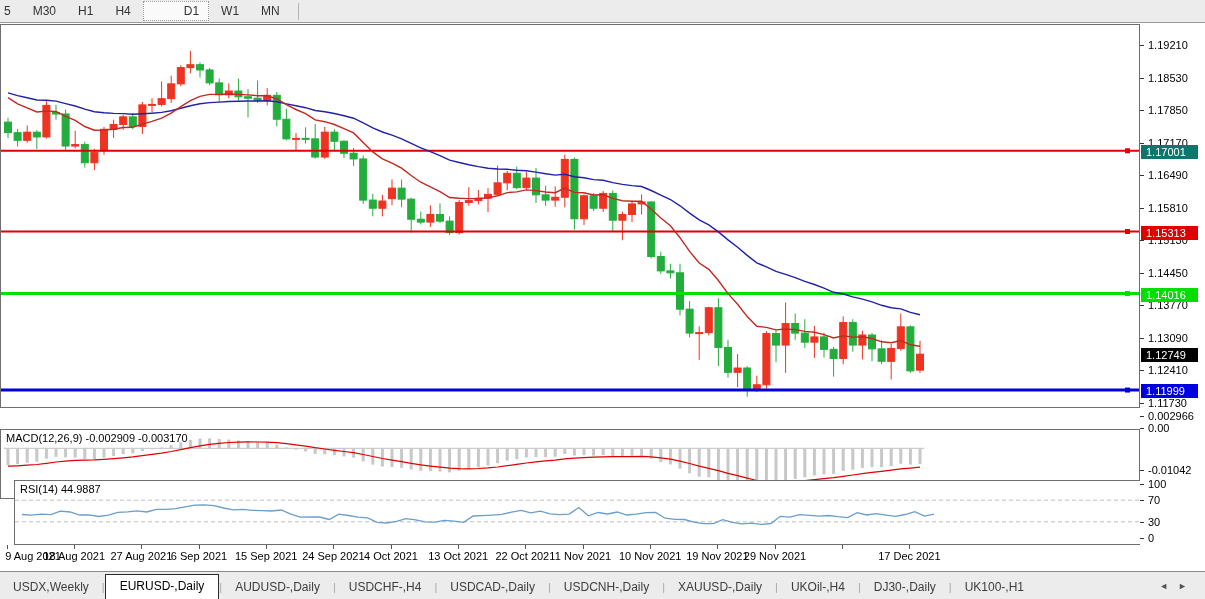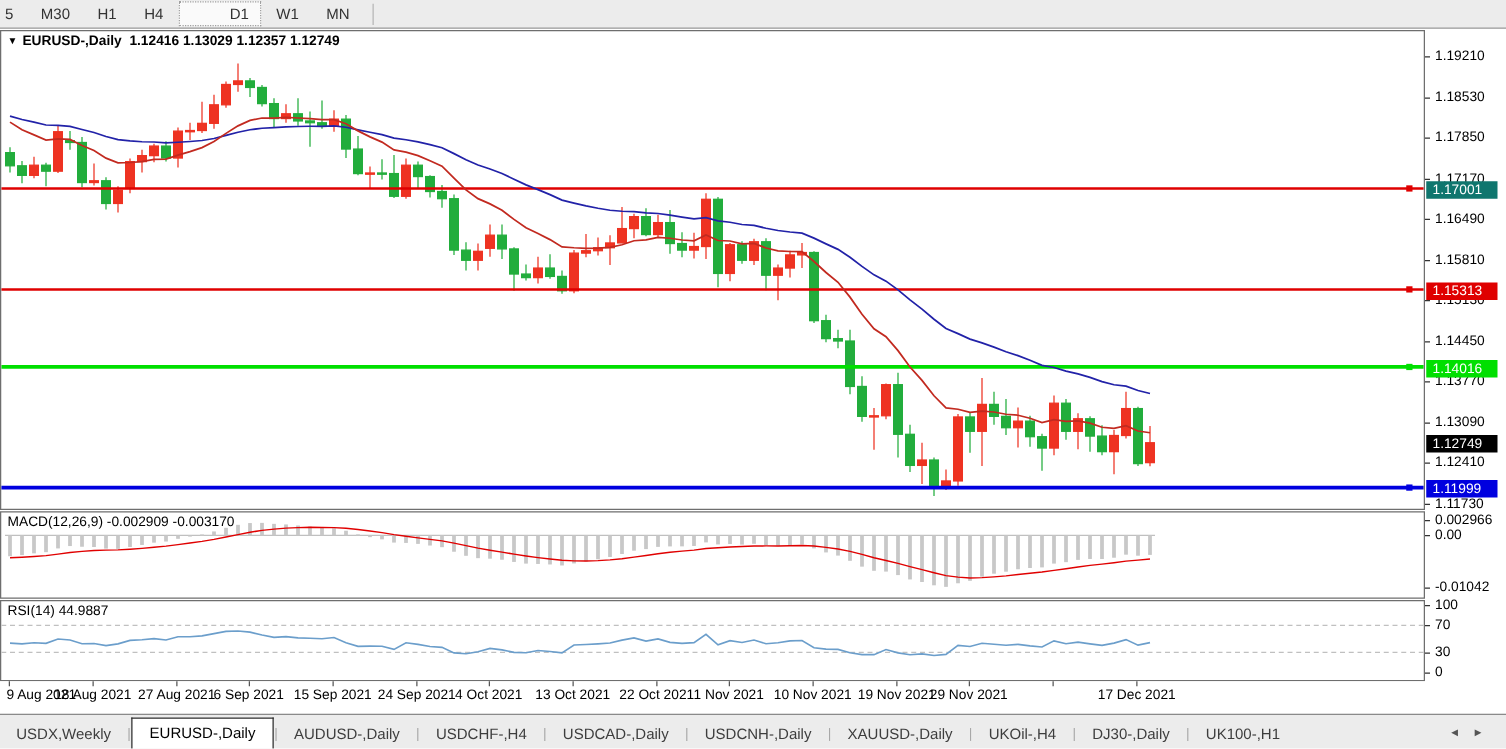--- a/index.html
+++ b/index.html
@@ -8,22 +8,22 @@
   
   #toolbar{position:absolute;left:0;top:0;width:1205px;height:23px;background:#ececec;
            border-bottom:1px solid #9a9a9a;display:flex;align-items:center;box-sizing:border-box;}
   .tf-btn{font-size:12px;color:#333;padding:2px 9px;margin:0 1px;border:1px solid transparent;cursor:default;}
   .tf-btn.first{padding-left:2px;}
   .tf-btn.active{background:#fafafa;border:1px dotted #a0a0a0;padding-left:40px;}
   .tb-sep{width:1px;height:17px;background:#b5b5b5;margin:0 7px;}
   
   .panel{position:absolute;left:0;background:#fff;border:1px solid #6e6e6e;box-sizing:border-box;}
   #price-panel{top:24px;width:1140px;height:384px;}
-  #macd-panel{top:409px;width:1140px;height:70px;}
-  #rsi-panel{top:480px;width:1140px;height:65px;}
+  #macd-panel{top:429px;width:1140px;height:70px;}
+  #rsi-panel{top:480px;width:1140px;height:65px;margin-left:14px;}
   .panel svg{position:absolute;left:0;top:0;}
   .panel-label{position:absolute;left:5px;top:2px;font-size:11px;color:#000;white-space:nowrap;z-index:3;}
   #chart-header{font-weight:bold;}
   #chart-header .tri{font-size:8px;vertical-align:1px;margin-right:4px;}
   
   #right-axis{position:absolute;left:1140px;top:24px;width:65px;height:547px;background:#fff;}
   .ax-label{position:absolute;left:8px;font-size:11px;color:#000;line-height:12px;white-space:nowrap;}
   .ax-tick{position:absolute;left:0;width:4px;height:1px;background:#333;}
   .ax-badge{position:absolute;left:1px;min-width:57px;padding:1px 2px 1px 5px;box-sizing:border-box;
             font-size:11px;line-height:12px;color:#fff;z-index:4;}
@@ -49,23 +49,20 @@
       <div class="tf-btn">M30</div>
       <div class="tf-btn">H1</div>
       <div class="tf-btn">H4</div>
       <div class="tf-btn active">D1</div>
       <div class="tf-btn">W1</div>
       <div class="tf-btn">MN</div>
       <div class="tb-sep"></div>
     </div>
 
   <div id="price-panel" class="panel">
-    <div class="panel-label" id="chart-header">
-      <span class="tri">▼</span><span>EURUSD-,Daily</span>&nbsp;&nbsp;<span>1.12416 1.13029 1.12357 1.12749</span>
-    </div>
   <svg width="1138" height="382" viewBox="0 0 1138 382">
         <g>
           <line x1="7" y1="92.80901690669943" x2="7" y2="112.90169067000555" stroke="#22ad3c" stroke-width="1"></line>
           <rect x="3.5" y="97.11458985597992" width="7" height="10.524733876017436" fill="#22ad3c" stroke="#22ad3c"></rect>
           <line x1="16.6" y1="103.81214777708124" x2="16.6" y2="121.51283656856548" stroke="#22ad3c" stroke-width="1"></line>
           <rect x="13.100000000000001" y="107.63932373199735" width="7" height="7.654351909831149" fill="#22ad3c" stroke="#22ad3c"></rect>
           <line x1="26.2" y1="100.46336881653058" x2="26.2" y2="117.68566061365041" stroke="#ee3322" stroke-width="1"></line>
           <rect x="22.7" y="107.16092673763296" width="7" height="8.132748904195537" fill="#ee3322" stroke="#ee3322"></rect>
           <line x1="35.8" y1="105.24733876017547" x2="35.8" y2="123.90482154038736" stroke="#22ad3c" stroke-width="1"></line>
           <rect x="32.3" y="107.16092673763296" width="7" height="4.783969943643811" fill="#22ad3c" stroke="#22ad3c"></rect>

